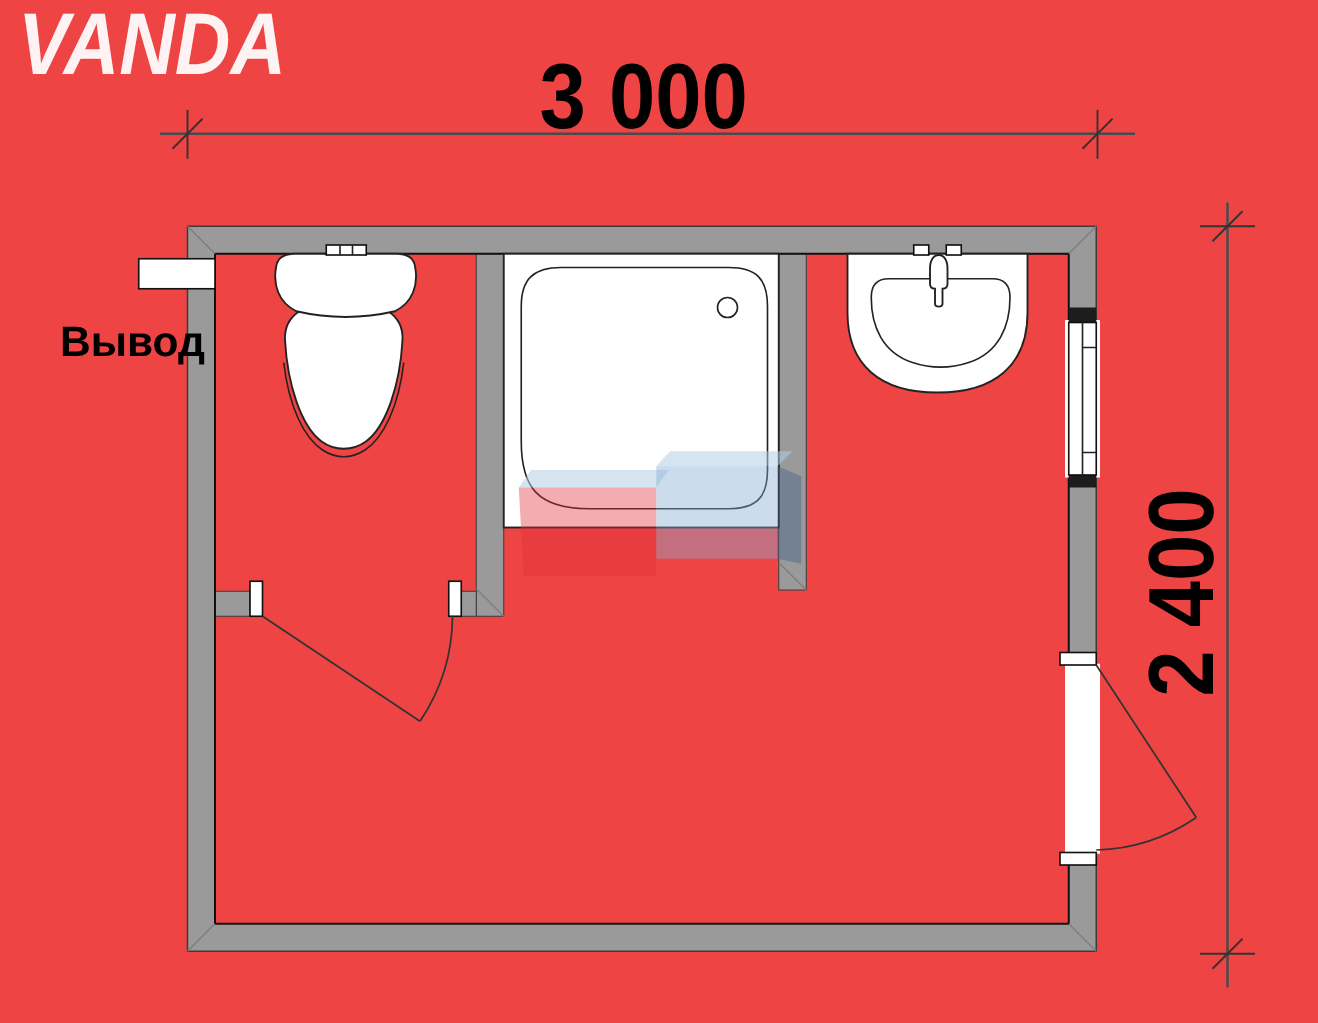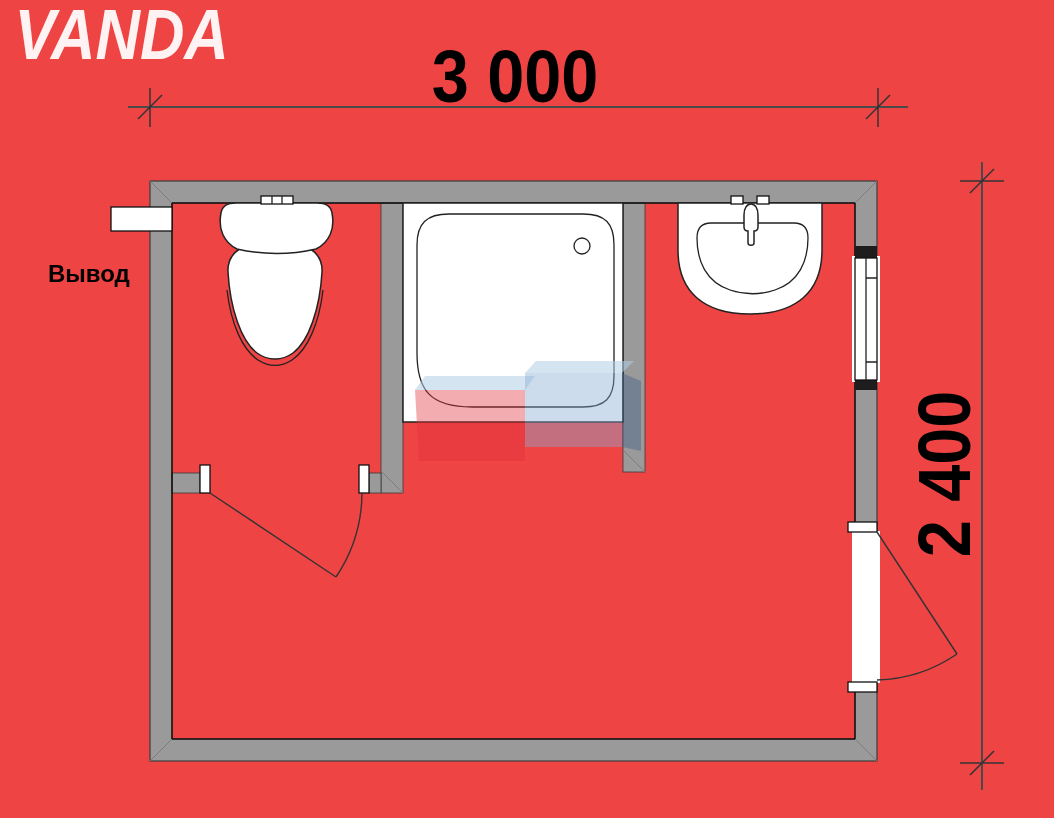--- a/index.html
+++ b/index.html
@@ -26,21 +26,21 @@
   .wm-red{fill:rgba(224,50,60,0.40);}
   .wm-blue{fill:rgba(134,172,210,0.42);}
   .wm-dark{fill:rgba(70,100,140,0.45);}
 
   
   .lbl{position:absolute;color:#000;font-weight:700;white-space:nowrap;}
   #dim-width{left:350px;top:40px;width:330px;text-align:center;font-size:74px;line-height:74px;
              transform:scaleX(0.9);transform-origin:center;}
   #dim-height{left:780px;top:434px;width:330px;height:80px;text-align:center;font-size:74px;line-height:80px;
               transform:rotate(-90deg) scaleX(0.9);transform-origin:center;}
-  #outlet-label{left:48px;top:256px;font-size:24px;line-height:36px;}
+  #outlet-label{left:48px;top:256px;font-size:34px;line-height:36px;}
   #watermark-text{left:405px;top:396px;width:240px;height:70px;text-align:center;
                   font-size:70px;line-height:70px;font-style:italic;font-weight:700;
                   color:rgba(255,255,255,0.93);transform:scaleX(0.88);transform-origin:center;}
 </style>
 </head>
 <body>
 
 <div id="stage">
 
   <svg id="plan-svg" viewBox="0 0 1054 818" xmlns="http://www.w3.org/2000/svg">

